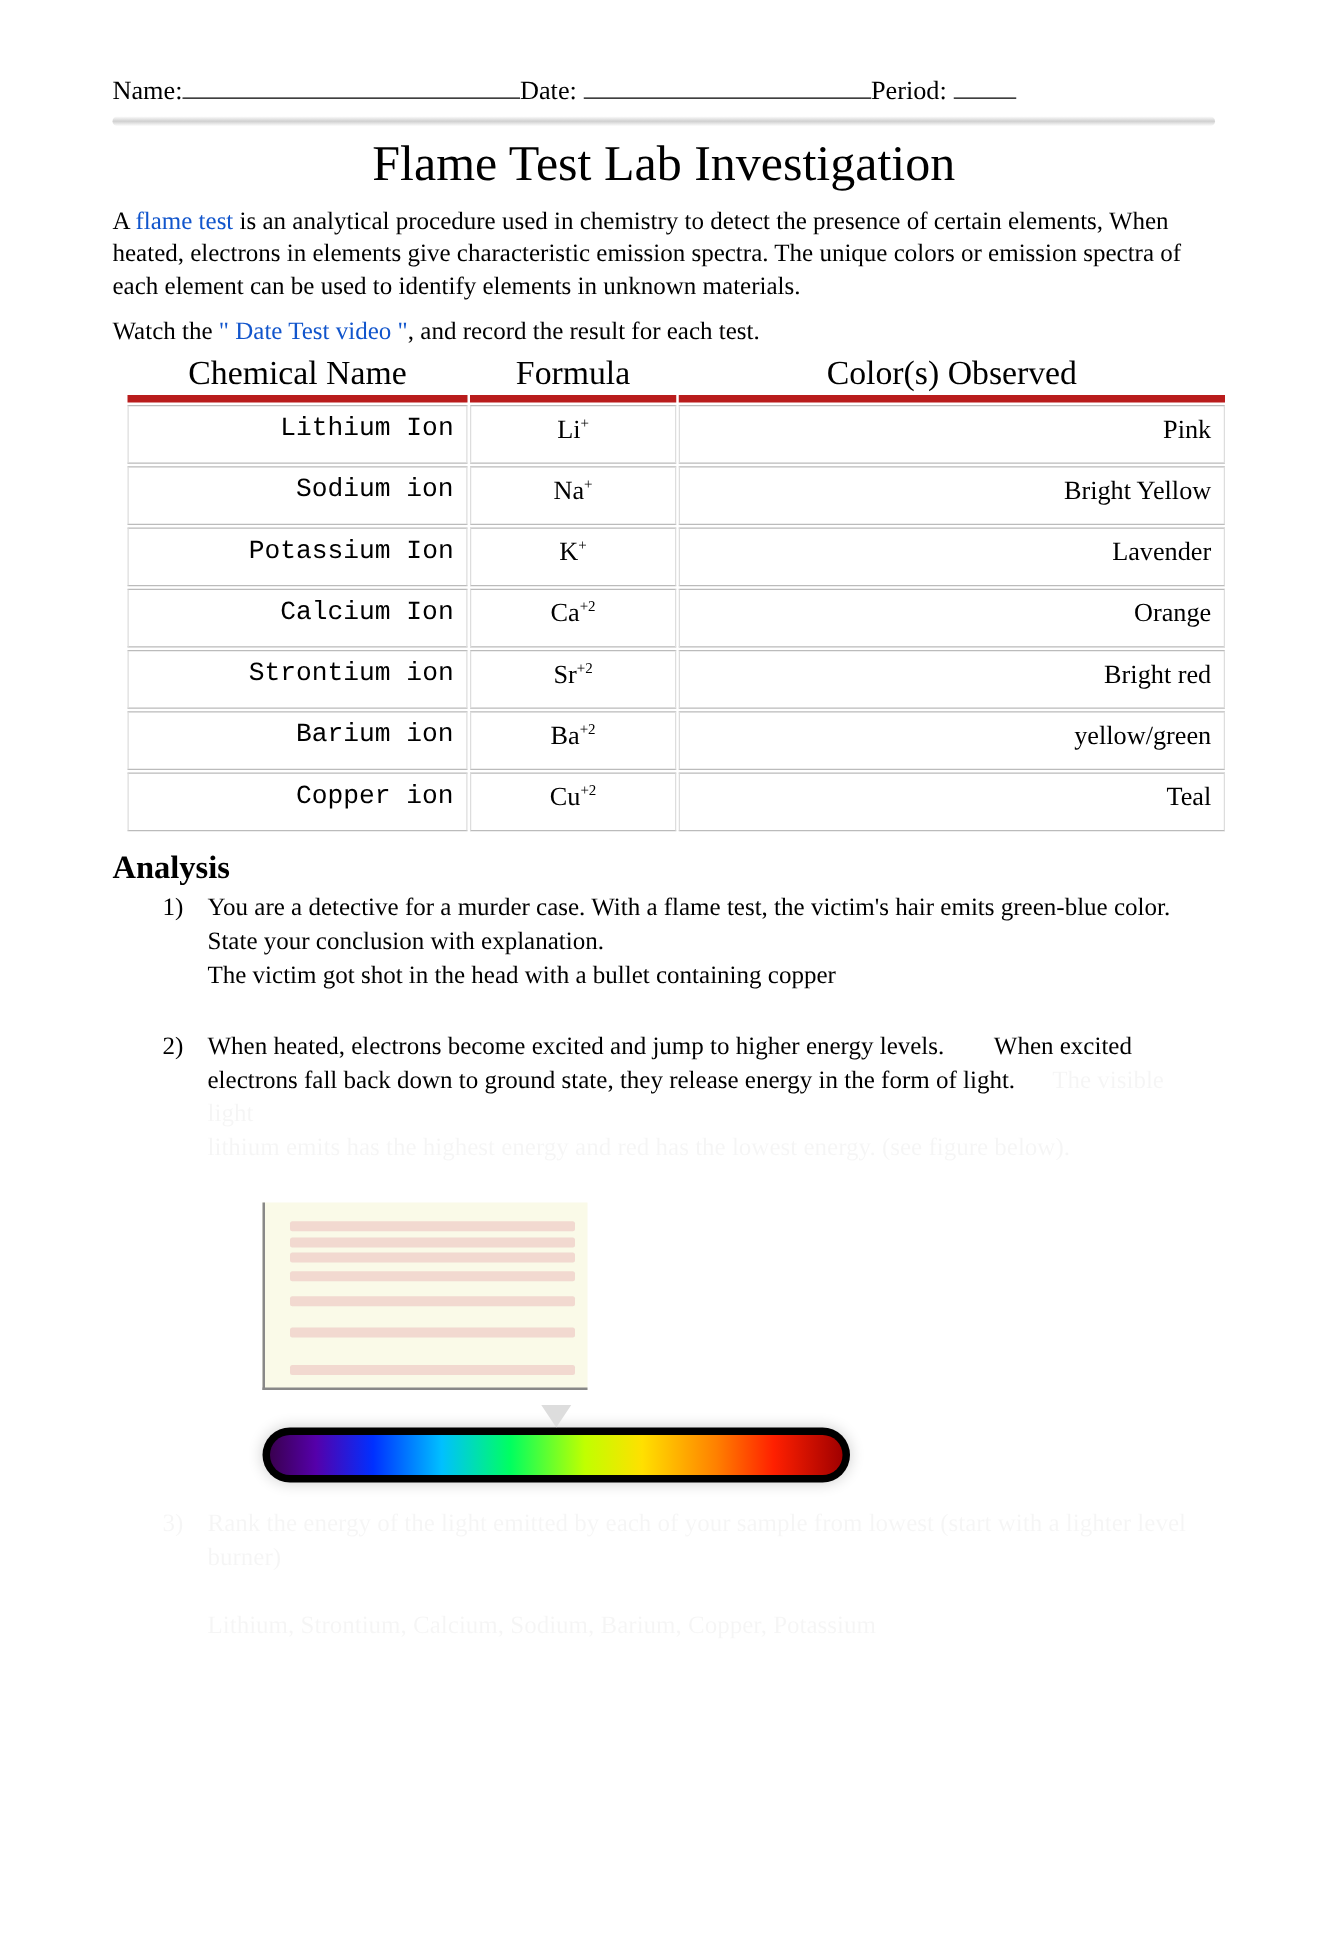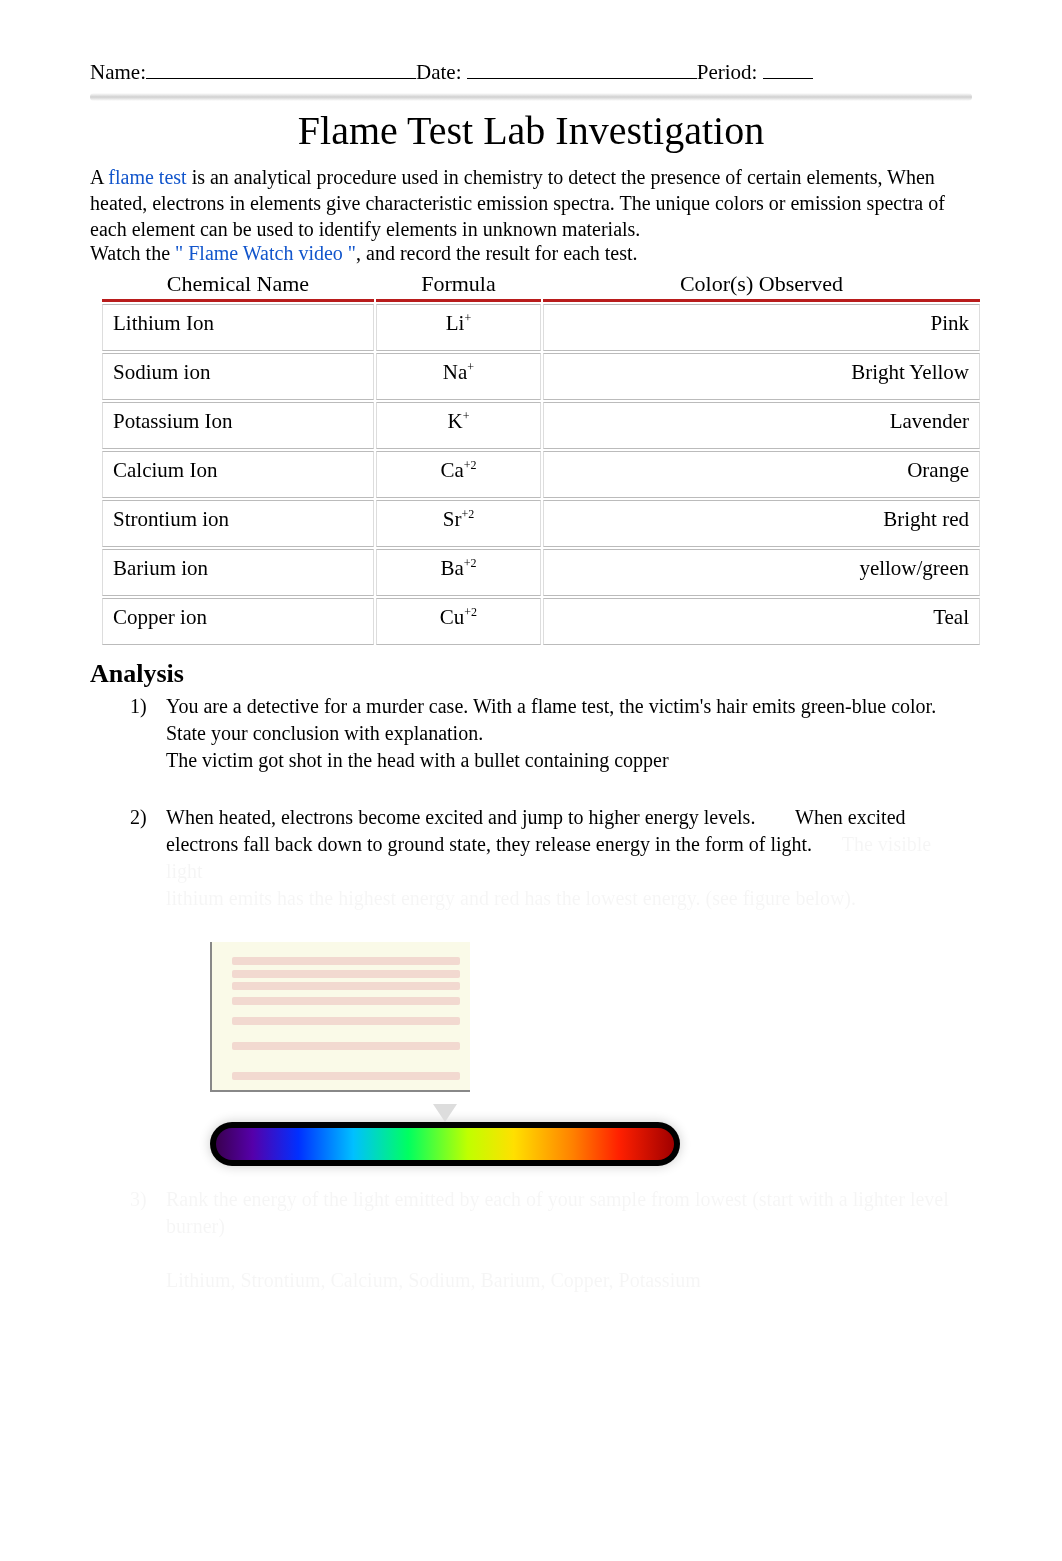--- a/index.html
+++ b/index.html
@@ -23,47 +23,47 @@
       background: linear-gradient(to bottom, #fff 0%, #d0d0d0 50%, #fff 100%);
       margin: 4px 0 0 0;
       border-radius: 4px;
     }
     .title {
       text-align: center;
       font-size: 40px;
       font-weight: normal;
       margin: 6px 0 10px 0;
     }
-    .intro { font-size: 20px; line-height: 1.3; }
+    .intro { font-size: 20px; line-height: 1.3; margin-bottom: 12px; }
     .link-text { color: #1155cc; }
     .watch { margin-bottom: 2px; font-size: 20px; }
     table.data {
       width: 100%;
       border-collapse: separate;
       border-spacing: 2px;
       margin-left: 10px;
     }
     table.data th {
       font-weight: normal;
-      font-size: 22px;
+      font-size: 27px;
       text-align: center;
       padding: 2px 6px;
-      border-bottom: 3px solid #b91c1c;
+      border-bottom: 6px solid #b91c1c;
     }
     table.data th.col3 { width: 45%; text-align: center; }
     table.data td {
       padding: 6px 10px 14px 10px;
       border: 1px solid #ddd;
       border-top: 1px solid #bbb;
       border-bottom: 1px solid #bbb;
       background: #fff;
       vertical-align: top;
       font-size: 21px;
     }
-    table.data td.c1 { text-align: left; width: 28%; vertical-align: middle; }
+    table.data td.c1 { text-align: right; width: 28%; vertical-align: middle; font-family: Liberation Mono, monospace; }
     table.data td.c2 { text-align: center; width: 17%; vertical-align: middle; }
     table.data td.c3 { text-align: right; width: 45%; }
     .sup { font-size: 12px; vertical-align: super; }
     .analysis-h { font-size: 26px; margin: 12px 0 4px 0; }
     .qlist { margin-left: 40px; }
     .qitem { display: flex; margin-bottom: 30px; font-size: 20px; line-height: 1.35; }
     .qnum { width: 36px; flex-shrink: 0; }
     .qbody { flex: 1; }
     .faded { color: rgba(0,0,0,0.04); }
     .diagram-wrap { margin: 20px 0 20px 120px; }
@@ -126,21 +126,21 @@
 
 <div class="bar"></div>
 
 <h1 class="title">Flame Test Lab Investigation</h1>
 
 <p class="intro">
   <span>A </span><span class="link-text">flame test</span><span> is an analytical procedure used in chemistry to detect the presence of certain elements, When heated, electrons in elements give characteristic emission spectra. The unique colors or emission spectra of each element can be used to identify elements in unknown materials.</span>
 </p>
 
 <p class="watch">
-  <span>Watch the </span><span class="link-text">"</span><span class="link-text"> Flame Watch video</span><span class="link-text"> "</span><span>, and record the result for each test.</span>
+  <span>Watch the </span><span class="link-text">"</span><span class="link-text"> Date Test video</span><span class="link-text"> "</span><span>, and record the result for each test.</span>
 </p>
 
 <table class="data">
   <thead>
     <tr>
       <th>Chemical Name</th>
       <th>Formula</th>
       <th class="col3">Color(s) Observed</th>
     </tr>
   </thead>

